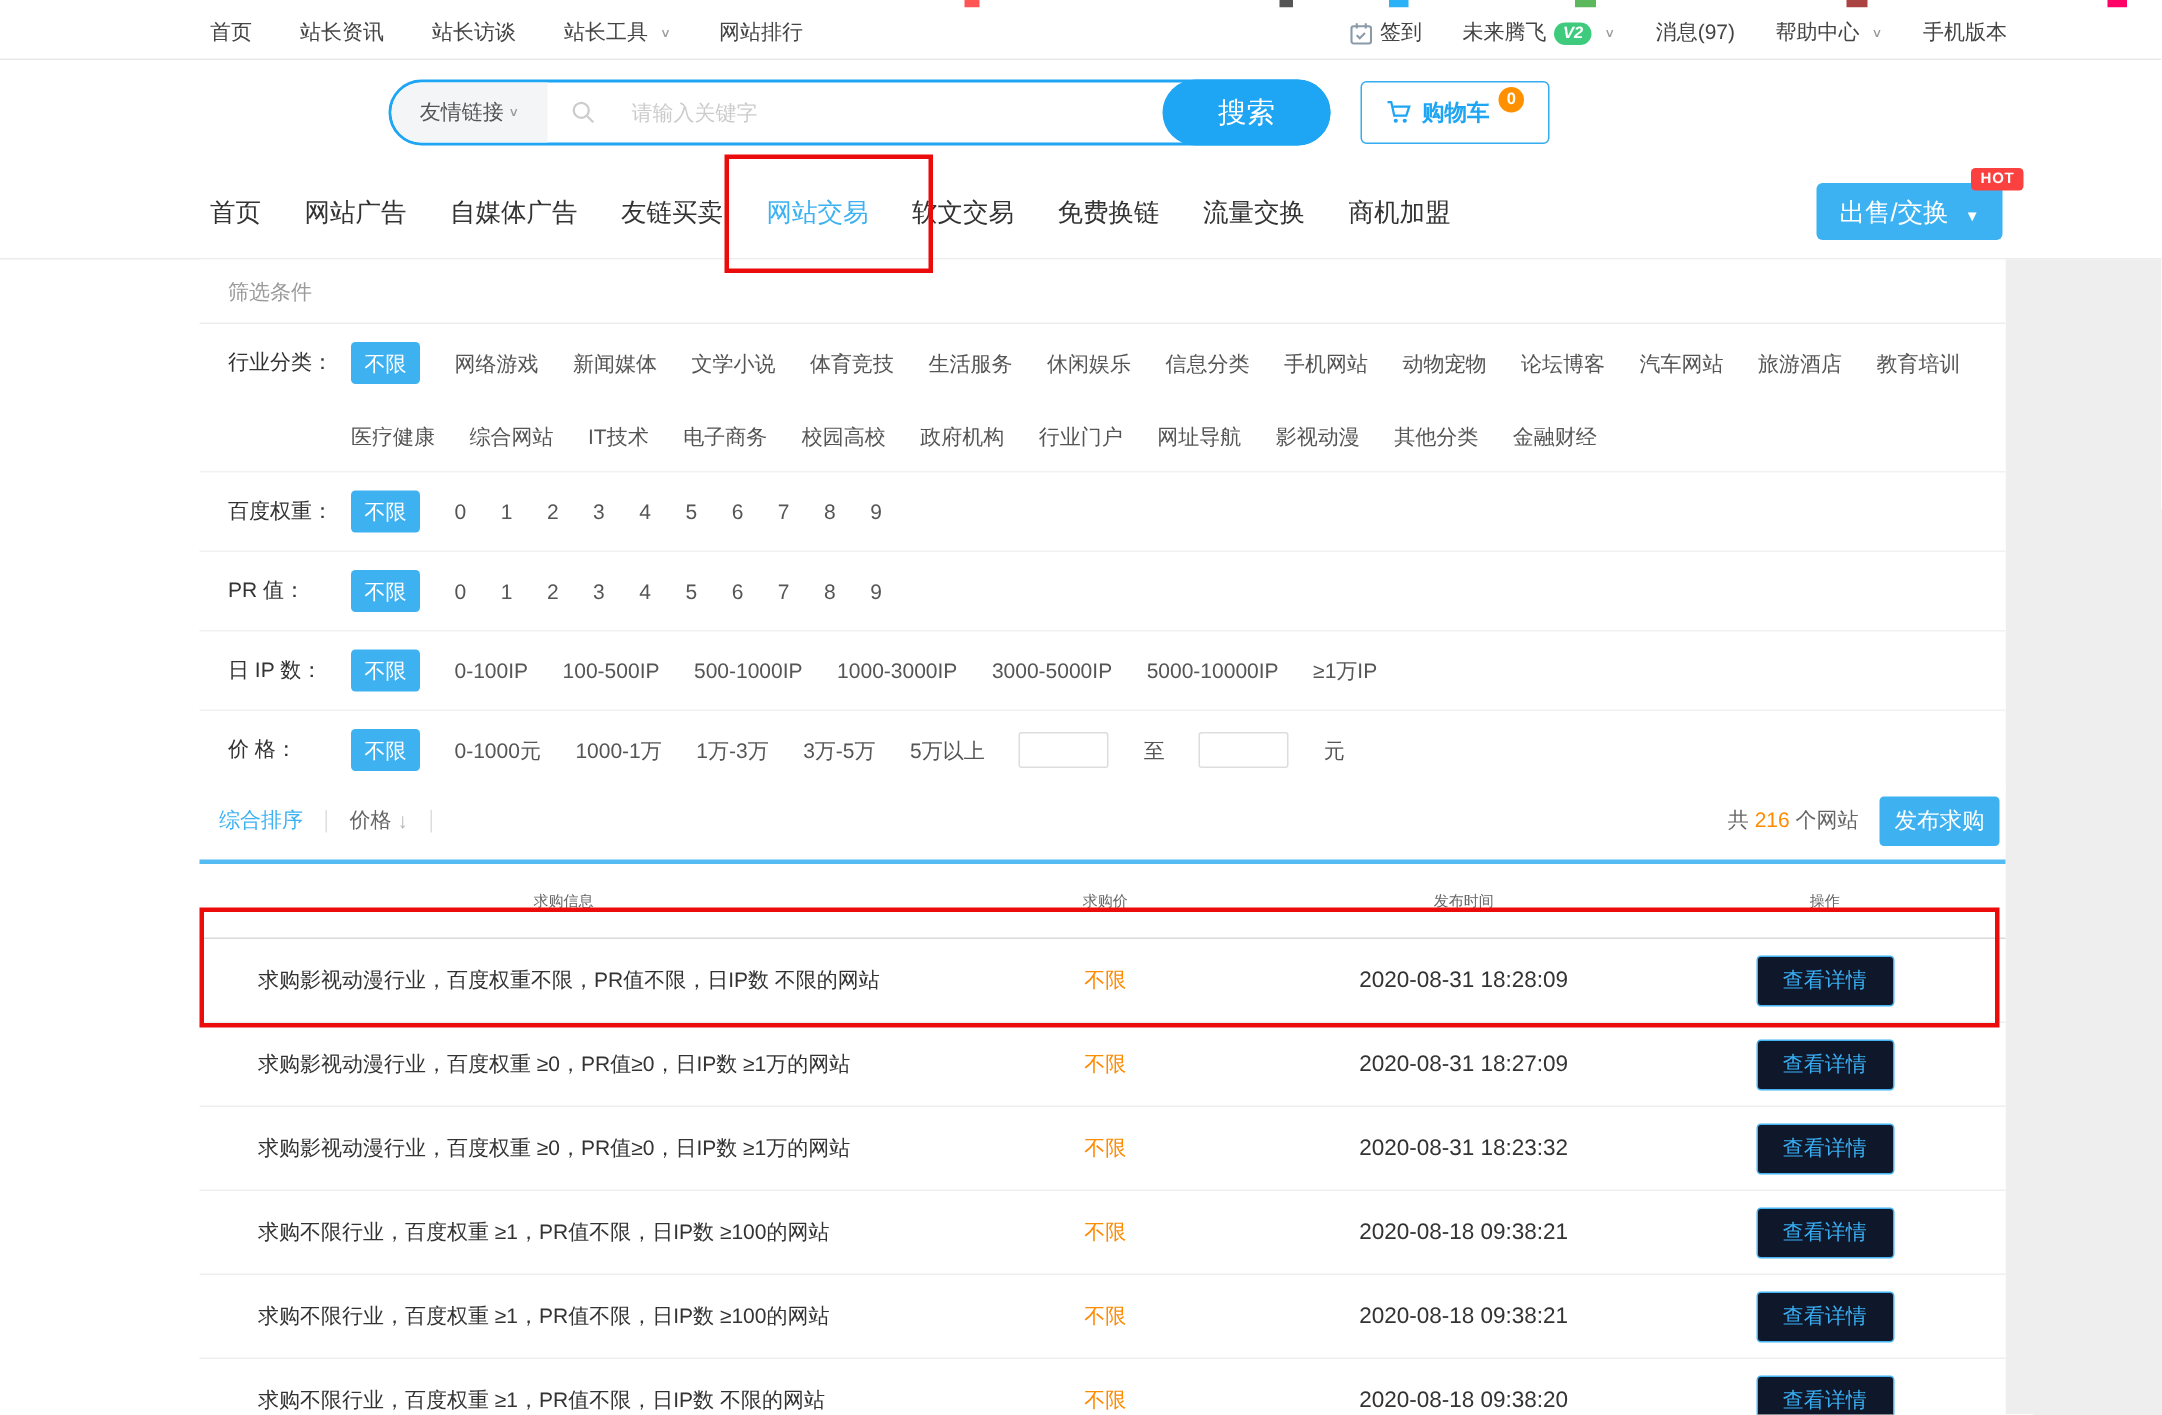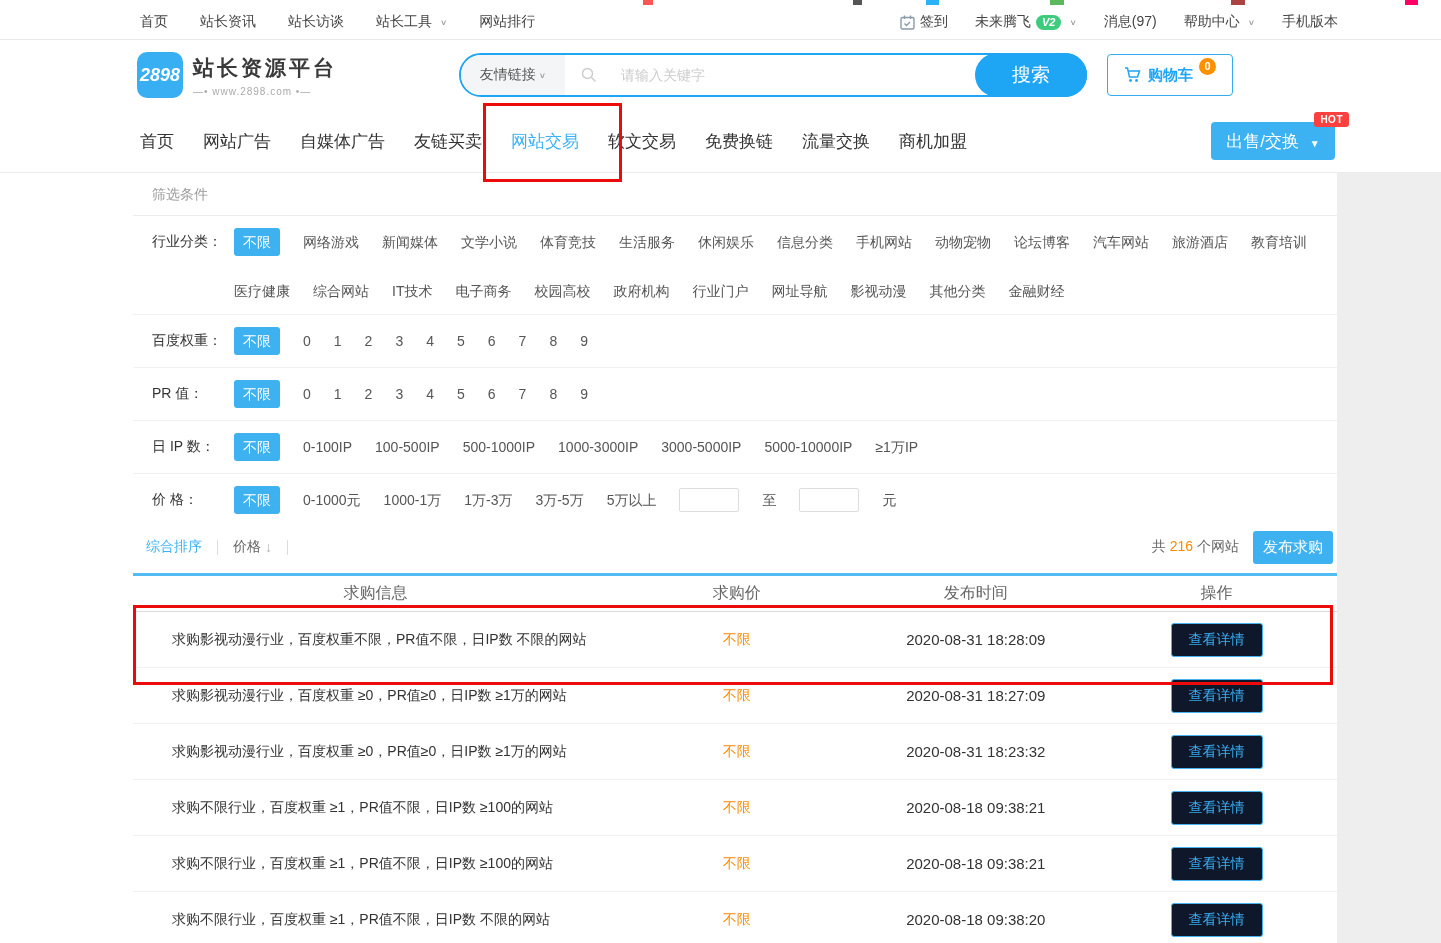--- a/index.html
+++ b/index.html
@@ -78,21 +78,21 @@
   .sort-item.active { color:#3cb2f2; }
   .vsep { width:1px; height:15px; background:#ddd; margin:0 15px; }
   .arrow-down::after { content:"↓"; color:#b5b5b5; font-weight:bold; font-size:14px; }
   .total { margin-left:auto; color:#666; white-space:nowrap; }
   .total b { color:#ff8a00; font-weight:normal; }
   .publish-btn { margin-left:14px; width:80px; height:33px; background:#3eb1f1; color:#fff;
     border:none; border-radius:3px; font-size:15px; cursor:pointer; }
 
   
   .table-panel { top:573px; border-top:3px solid #54bbf3; }
-  .thead { display:flex; height:36px; align-items:center; font-size:16px; color:#666;
+  .thead { display:flex; height:50px; align-items:center; font-size:10px; color:#666;
     border-bottom:1px solid #dadada; }
   .trow { display:flex; height:56px; align-items:center; font-size:14px; color:#333;
     border-bottom:1px solid #efefef; }
   .c1 { flex:0 0 40.3%; text-align:left; padding-left:39px; }
   .c2 { flex:0 0 19.7%; text-align:center; }
   .c3 { flex:0 0 20%; text-align:center; }
   .c4 { flex:0 0 20%; text-align:center; }
   .thead .c1 { text-align:center; padding-left:0; }
   .trow .c2 { color:#ff8a00; }
   .trow .c3 { font-size:15px; }
@@ -140,27 +140,20 @@
       <span>未来腾飞</span>
       <span class="vip-badge">V2</span>
     </span>
     <span class="tb-item">消息(97)</span>
     <span class="tb-item caret">帮助中心</span>
     <span class="tb-item">手机版本</span>
   </div>
 </div>
 
 <div class="header">
-  <div class="logo">
-    <div class="logo-ic">2898</div>
-    <div>
-      <div class="brand-name">站长资源平台</div>
-      <div class="brand-domain">—• www.2898.com •—</div>
-    </div>
-  </div>
   <div class="search">
     <div class="search-cat caret">
       <span>友情链接</span>
     </div>
     <div class="search-input-wrap">
       <span>
           <svg width="16" height="16" viewBox="0 0 16 16">
             <circle cx="6.5" cy="6.5" r="5" fill="none" stroke="#ccc" stroke-width="1.5"></circle>
             <line x1="10.5" y1="10.5" x2="14.5" y2="14.5" stroke="#ccc" stroke-width="1.5"></line>
           </svg>

